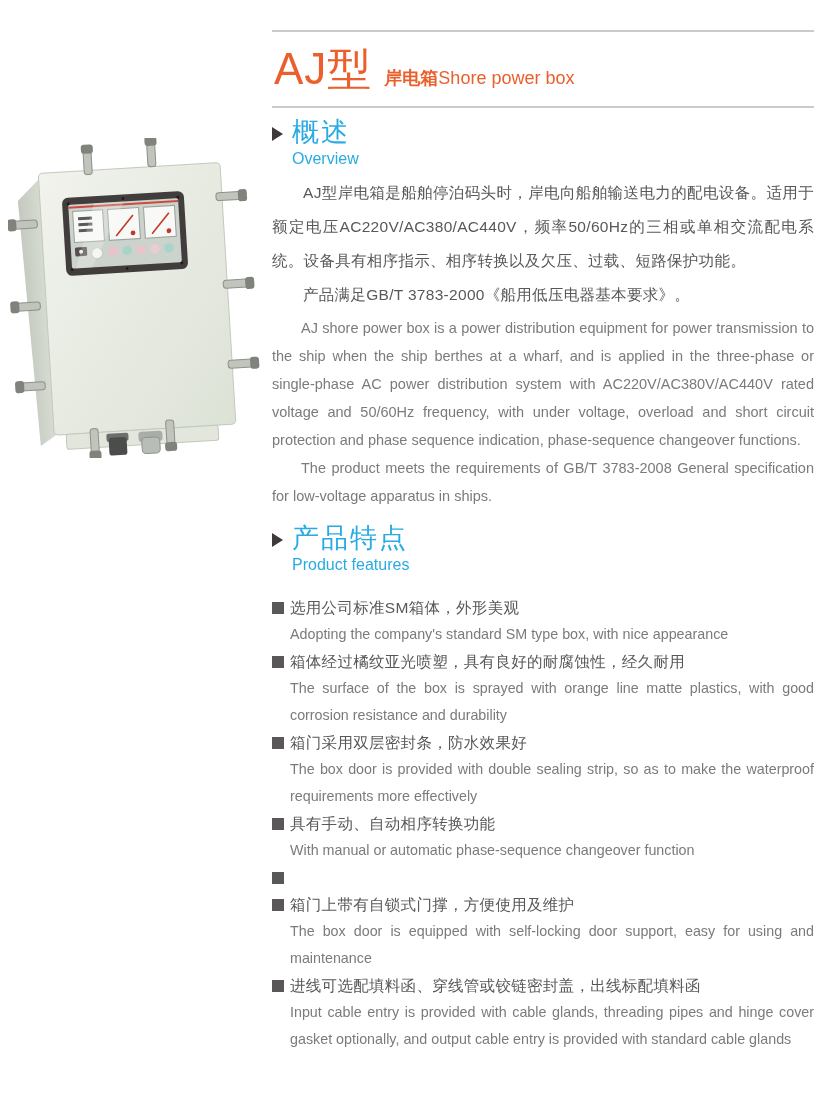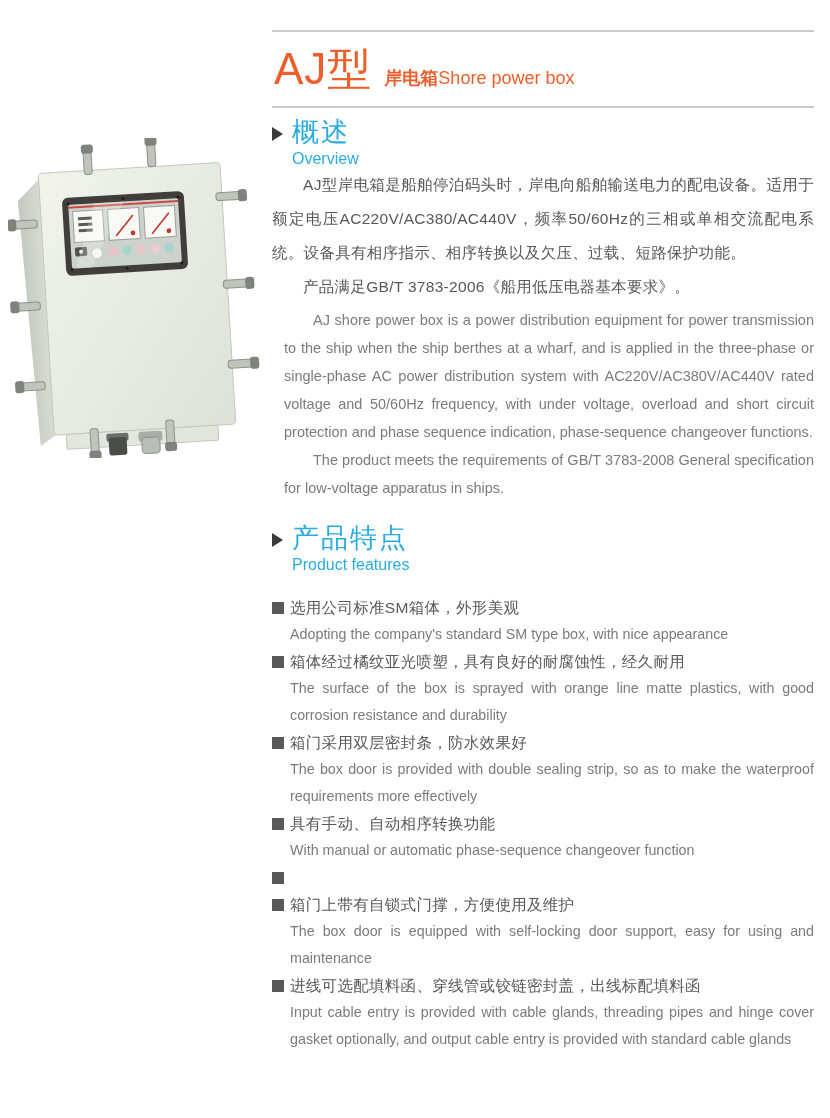--- a/index.html
+++ b/index.html
@@ -40,26 +40,26 @@
     width:0;height:0;margin-top:11px;
     border-left:11px solid #3e3a39;
     border-top:7px solid transparent;
     border-bottom:7px solid transparent;
   }
   .sec-titles{display:flex;flex-direction:column;}
   .sec-zh{font-size:27px;line-height:33px;color:#29abe2;letter-spacing:2px;}
   .sec-en{font-size:16px;line-height:19px;color:#29abe2;}
 
   
-  .zh-paras{}
+  .zh-paras{margin-top:8px;}
   .zh-paras p{
     margin:0;font-size:15.5px;line-height:34px;color:#595757;
     text-align:justify;text-indent:2em;letter-spacing:0.3px;
   }
-  .en-paras{margin-top:2px;margin-left:12px;}
+  .en-paras{margin-top:2px;}
   .en-paras p{
     margin:0;font-size:14.5px;line-height:28px;color:#7c7a7a;
     text-align:justify;text-indent:2em;
   }
 
   
   .feat-list{margin-top:20px;}
   .feat{margin:0;}
   .feat-zh{
     font-size:15.5px;line-height:27px;color:#595757;letter-spacing:0.3px;
@@ -194,21 +194,21 @@
   <div class="section" id="overview-section">
     <div class="sec-header">
       <span class="tri"></span>
       <span class="sec-titles">
         <span class="sec-zh">概述</span>
         <span class="sec-en">Overview</span>
       </span>
     </div>
     <div class="zh-paras">
       <p>AJ型岸电箱是船舶停泊码头时，岸电向船舶输送电力的配电设备。适用于额定电压AC220V/AC380/AC440V，频率50/60Hz的三相或单相交流配电系统。设备具有相序指示、相序转换以及欠压、过载、短路保护功能。</p>
-      <p>产品满足GB/T 3783-2006《船用低压电器基本要求》。</p>
+      <p>产品满足GB/T 3783-2000《船用低压电器基本要求》。</p>
     </div>
     <div class="en-paras">
       <p>AJ shore power box is a power distribution equipment for power transmission to the ship when the ship berthes at a wharf, and is applied in the three-phase or single-phase AC power distribution system with AC220V/AC380V/AC440V rated voltage and 50/60Hz frequency, with under voltage, overload and short circuit protection and phase sequence indication, phase-sequence changeover functions.</p>
       <p>The product meets the requirements of GB/T 3783-2008 General specification for low-voltage apparatus in ships.</p>
     </div>
   </div>
 
   <div class="section" id="features-section">
     <div class="sec-header">
       <span class="tri"></span>

